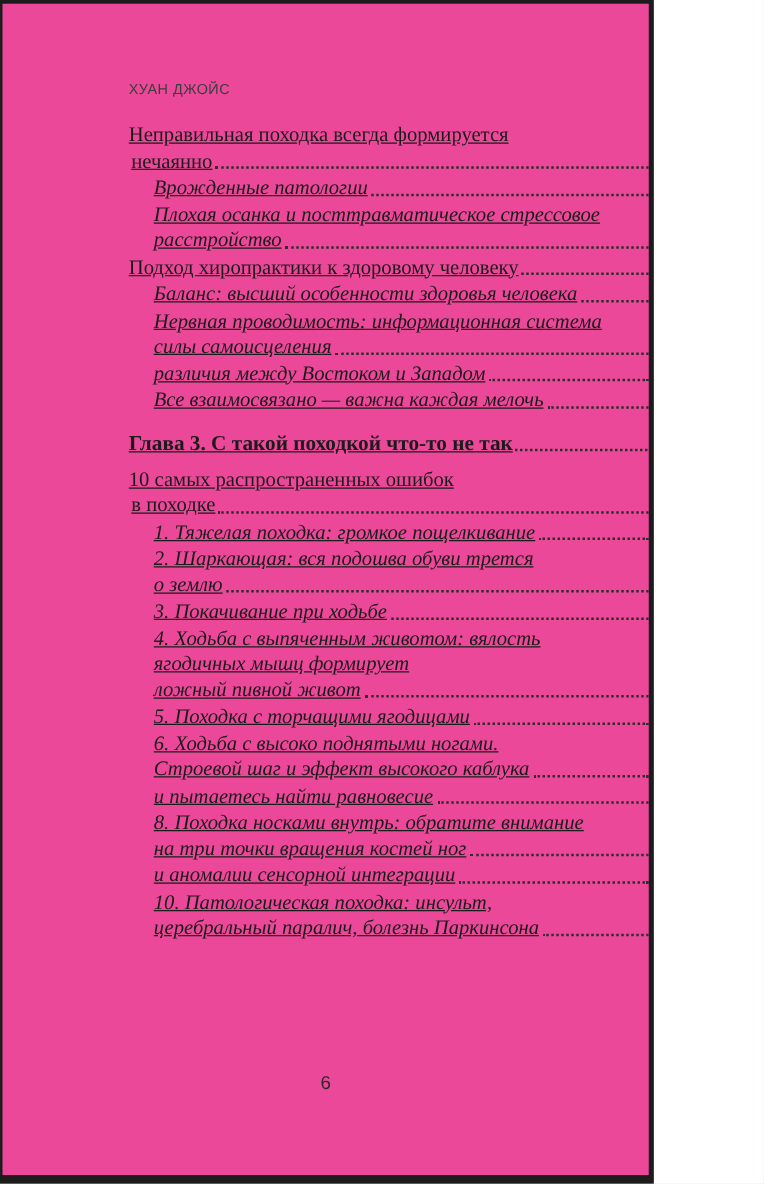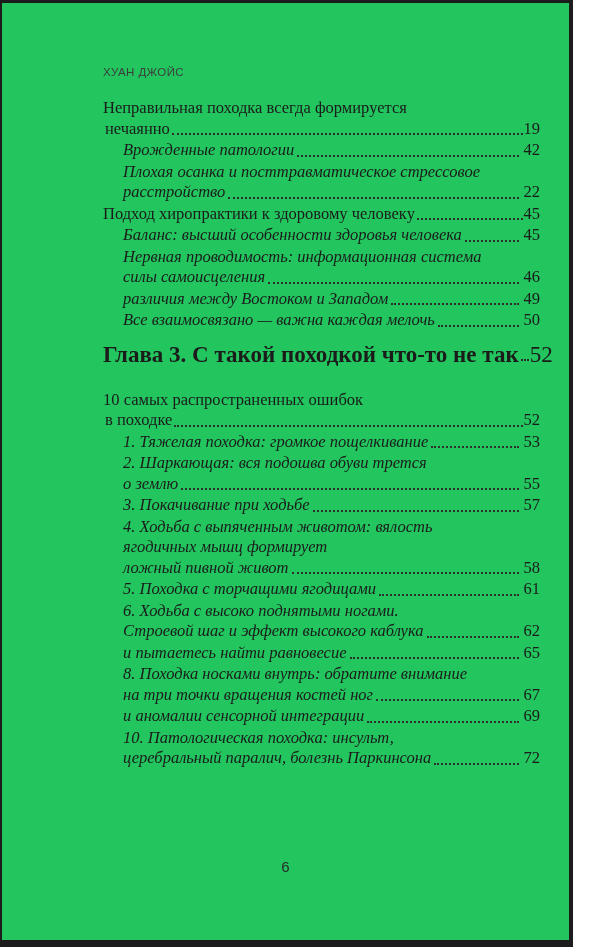--- a/index.html
+++ b/index.html
@@ -1,25 +1,25 @@
 <!DOCTYPE html>
 <html><head>
 <meta charset="utf-8">
 <style>
   html, body {
     margin: 0;
     padding: 0;
     background: #ffffff;
   }
   .page {
-    width: 573px;
+    width: 523px;
     height: 947px;
     box-sizing: border-box;
     position: relative;
-    background: #22c55e;
+    background: #ec4899;
     border-style: solid;
     border-color: #1c1c1c;
     border-width: 3px 4px 7px 2px;
     font-family: "Liberation Serif", serif;
     color: #1b1b1b;
     overflow: hidden;
   }
   .running-header {
     position: absolute;
     top: 63px;
@@ -30,45 +30,45 @@
     color: #3d3d3d;
   }
   .toc {
     position: absolute;
     top: 95px;
     left: 101px;
     width: 437px;
     font-size: 16.5px;
     line-height: 20.5px;
   }
-  .entry { margin-bottom: 1px; }
+  .entry { margin-bottom: 1px; text-decoration: underline; }
   .entry .line { display: flex; }
   .entry .line.cont { padding-left: 2px; }
   .txt { white-space: nowrap; }
   .leader {
     flex: 1 1 auto;
     min-width: 8px;
     border-bottom: 2px dotted #2e2e2e;
     align-self: flex-end;
     margin: 0 0 4px 2px;
   }
   .pg { padding-left: 1px; }
   .sub {
     margin-left: 20px;
     font-style: italic;
   }
   .sub .line.cont { padding-left: 0; }
   .sub .pg { padding-left: 5px; font-style: normal; }
   .sub .leader { margin-left: 3px; }
   .chapter {
     font-weight: bold;
-    font-size: 23px;
+    font-size: 17px;
     line-height: 23px;
     margin-top: 12px;
-    margin-bottom: 24px;
+    margin-bottom: 8px;
   }
   .chapter .pg { font-weight: normal; }
   .chapter .leader { margin-bottom: 5px; }
   .footer-pagenum {
     position: absolute;
     top: 855px;
     left: 0;
     right: 0;
     text-align: center;
     font-family: "Liberation Sans", sans-serif;

